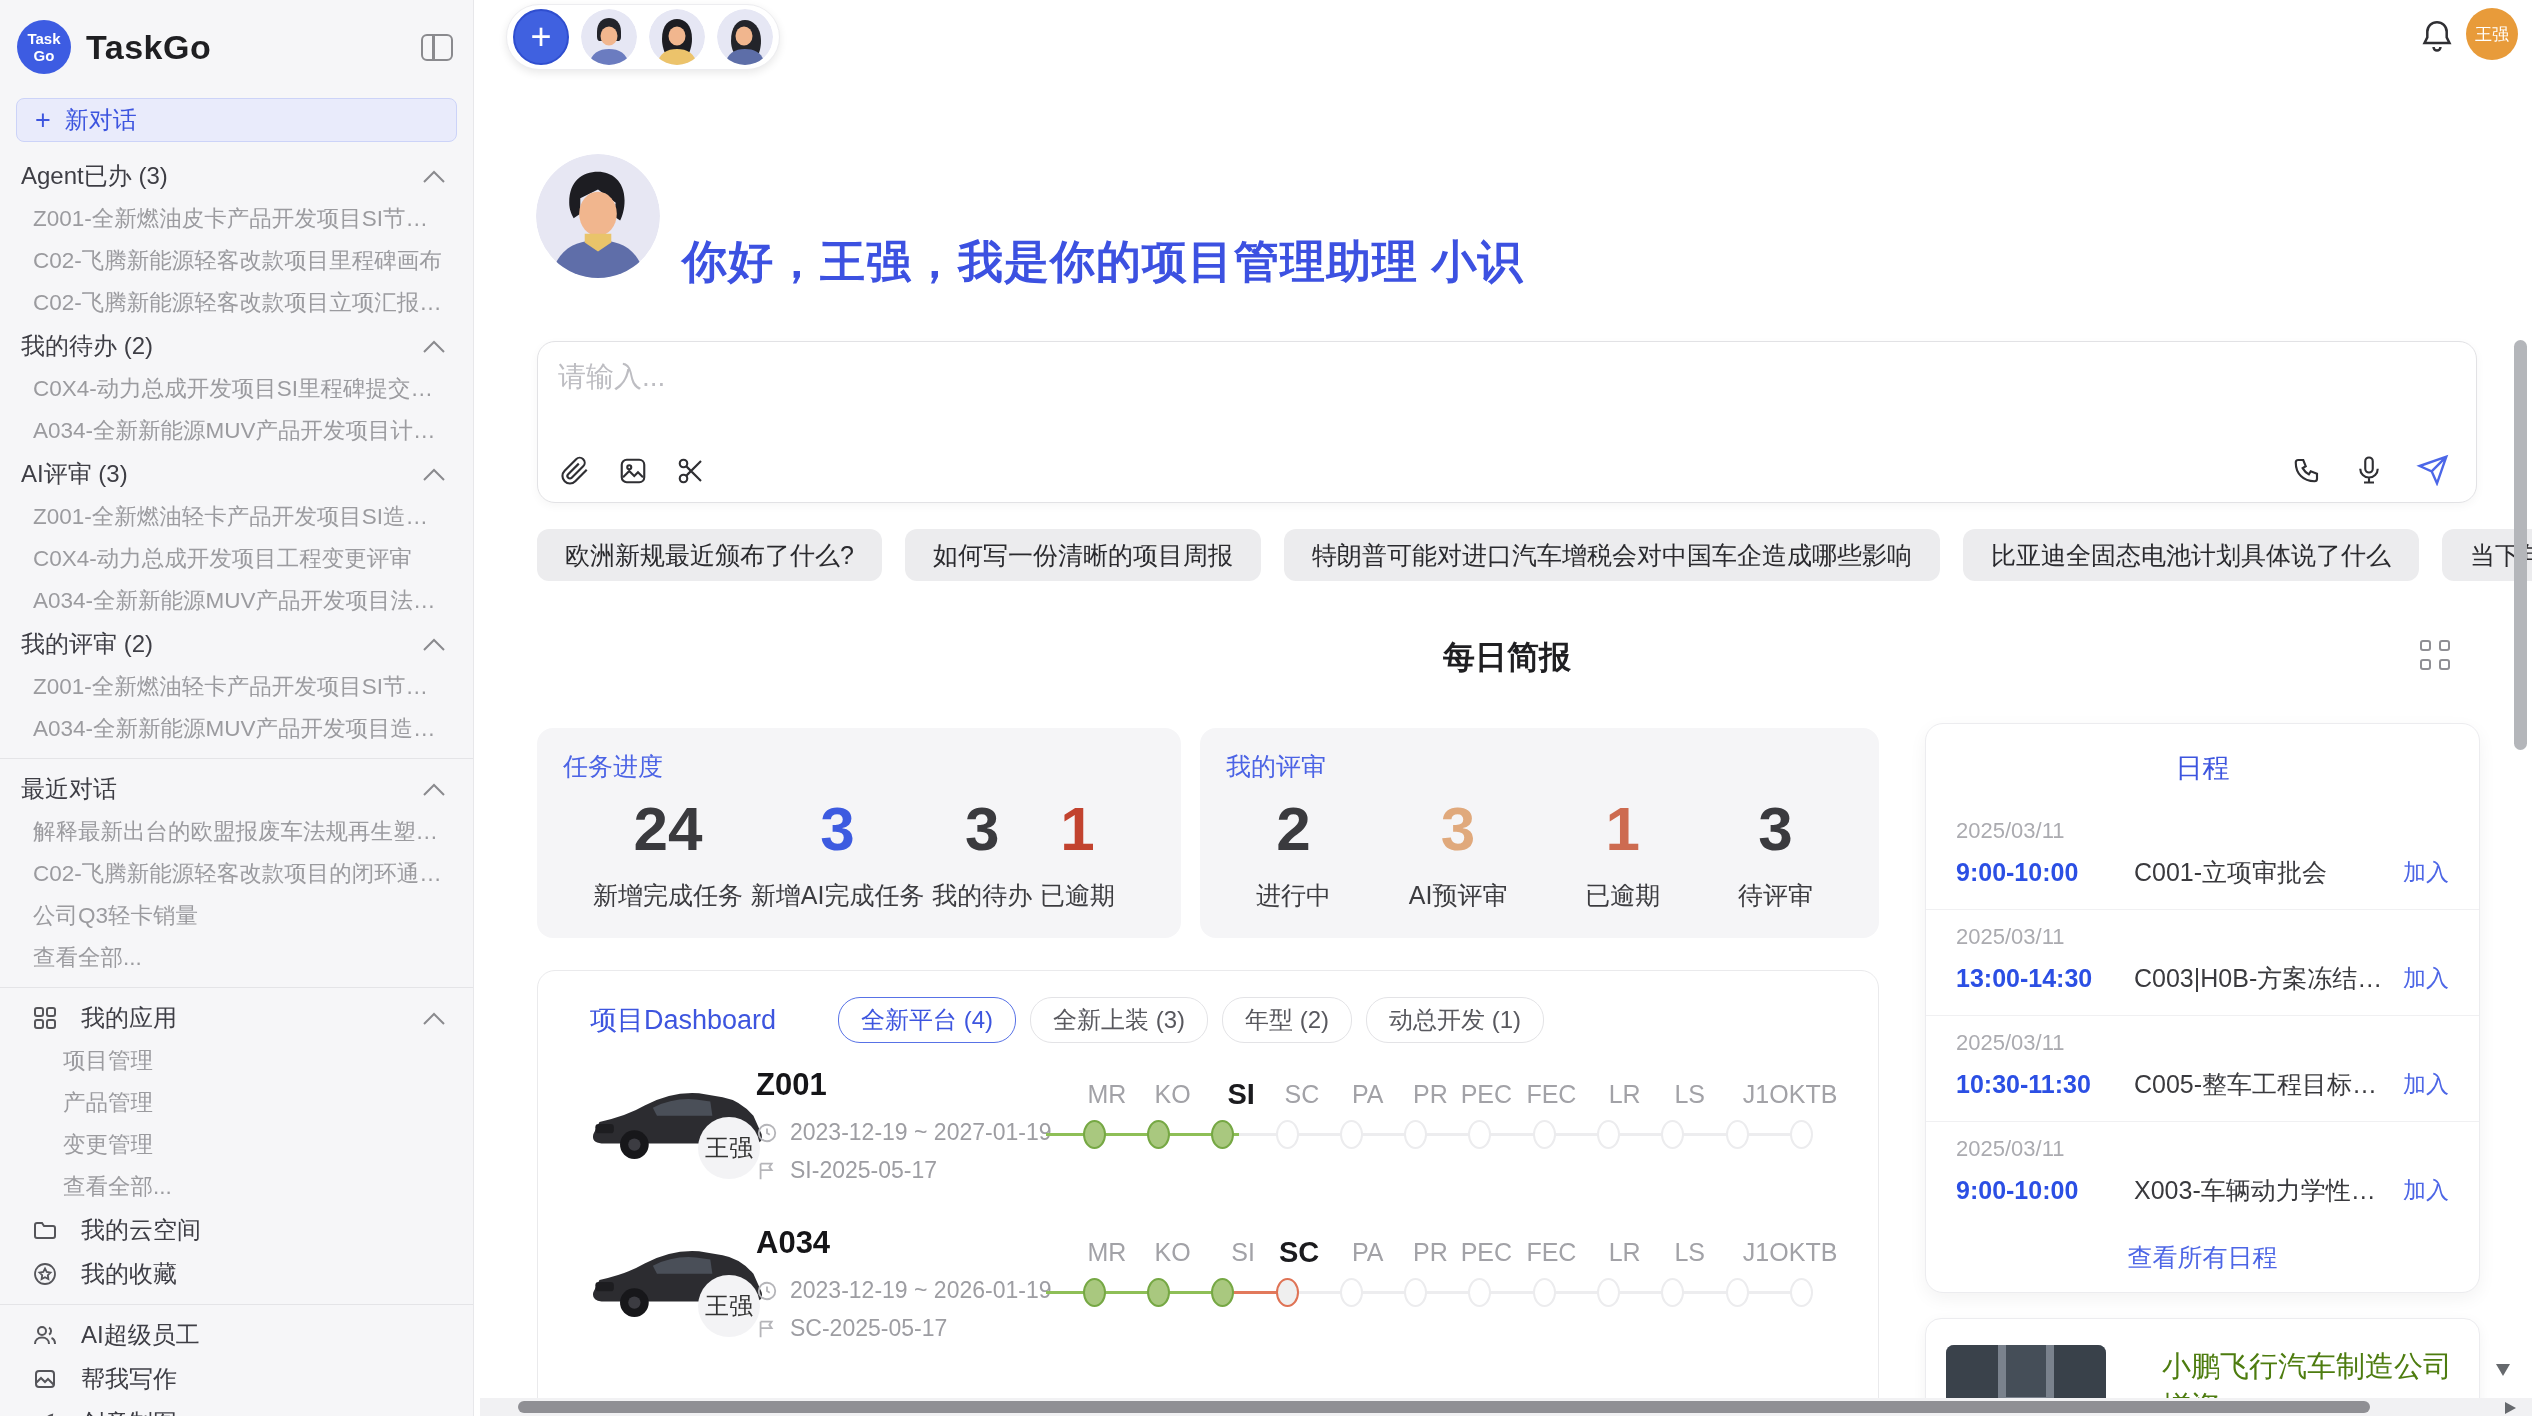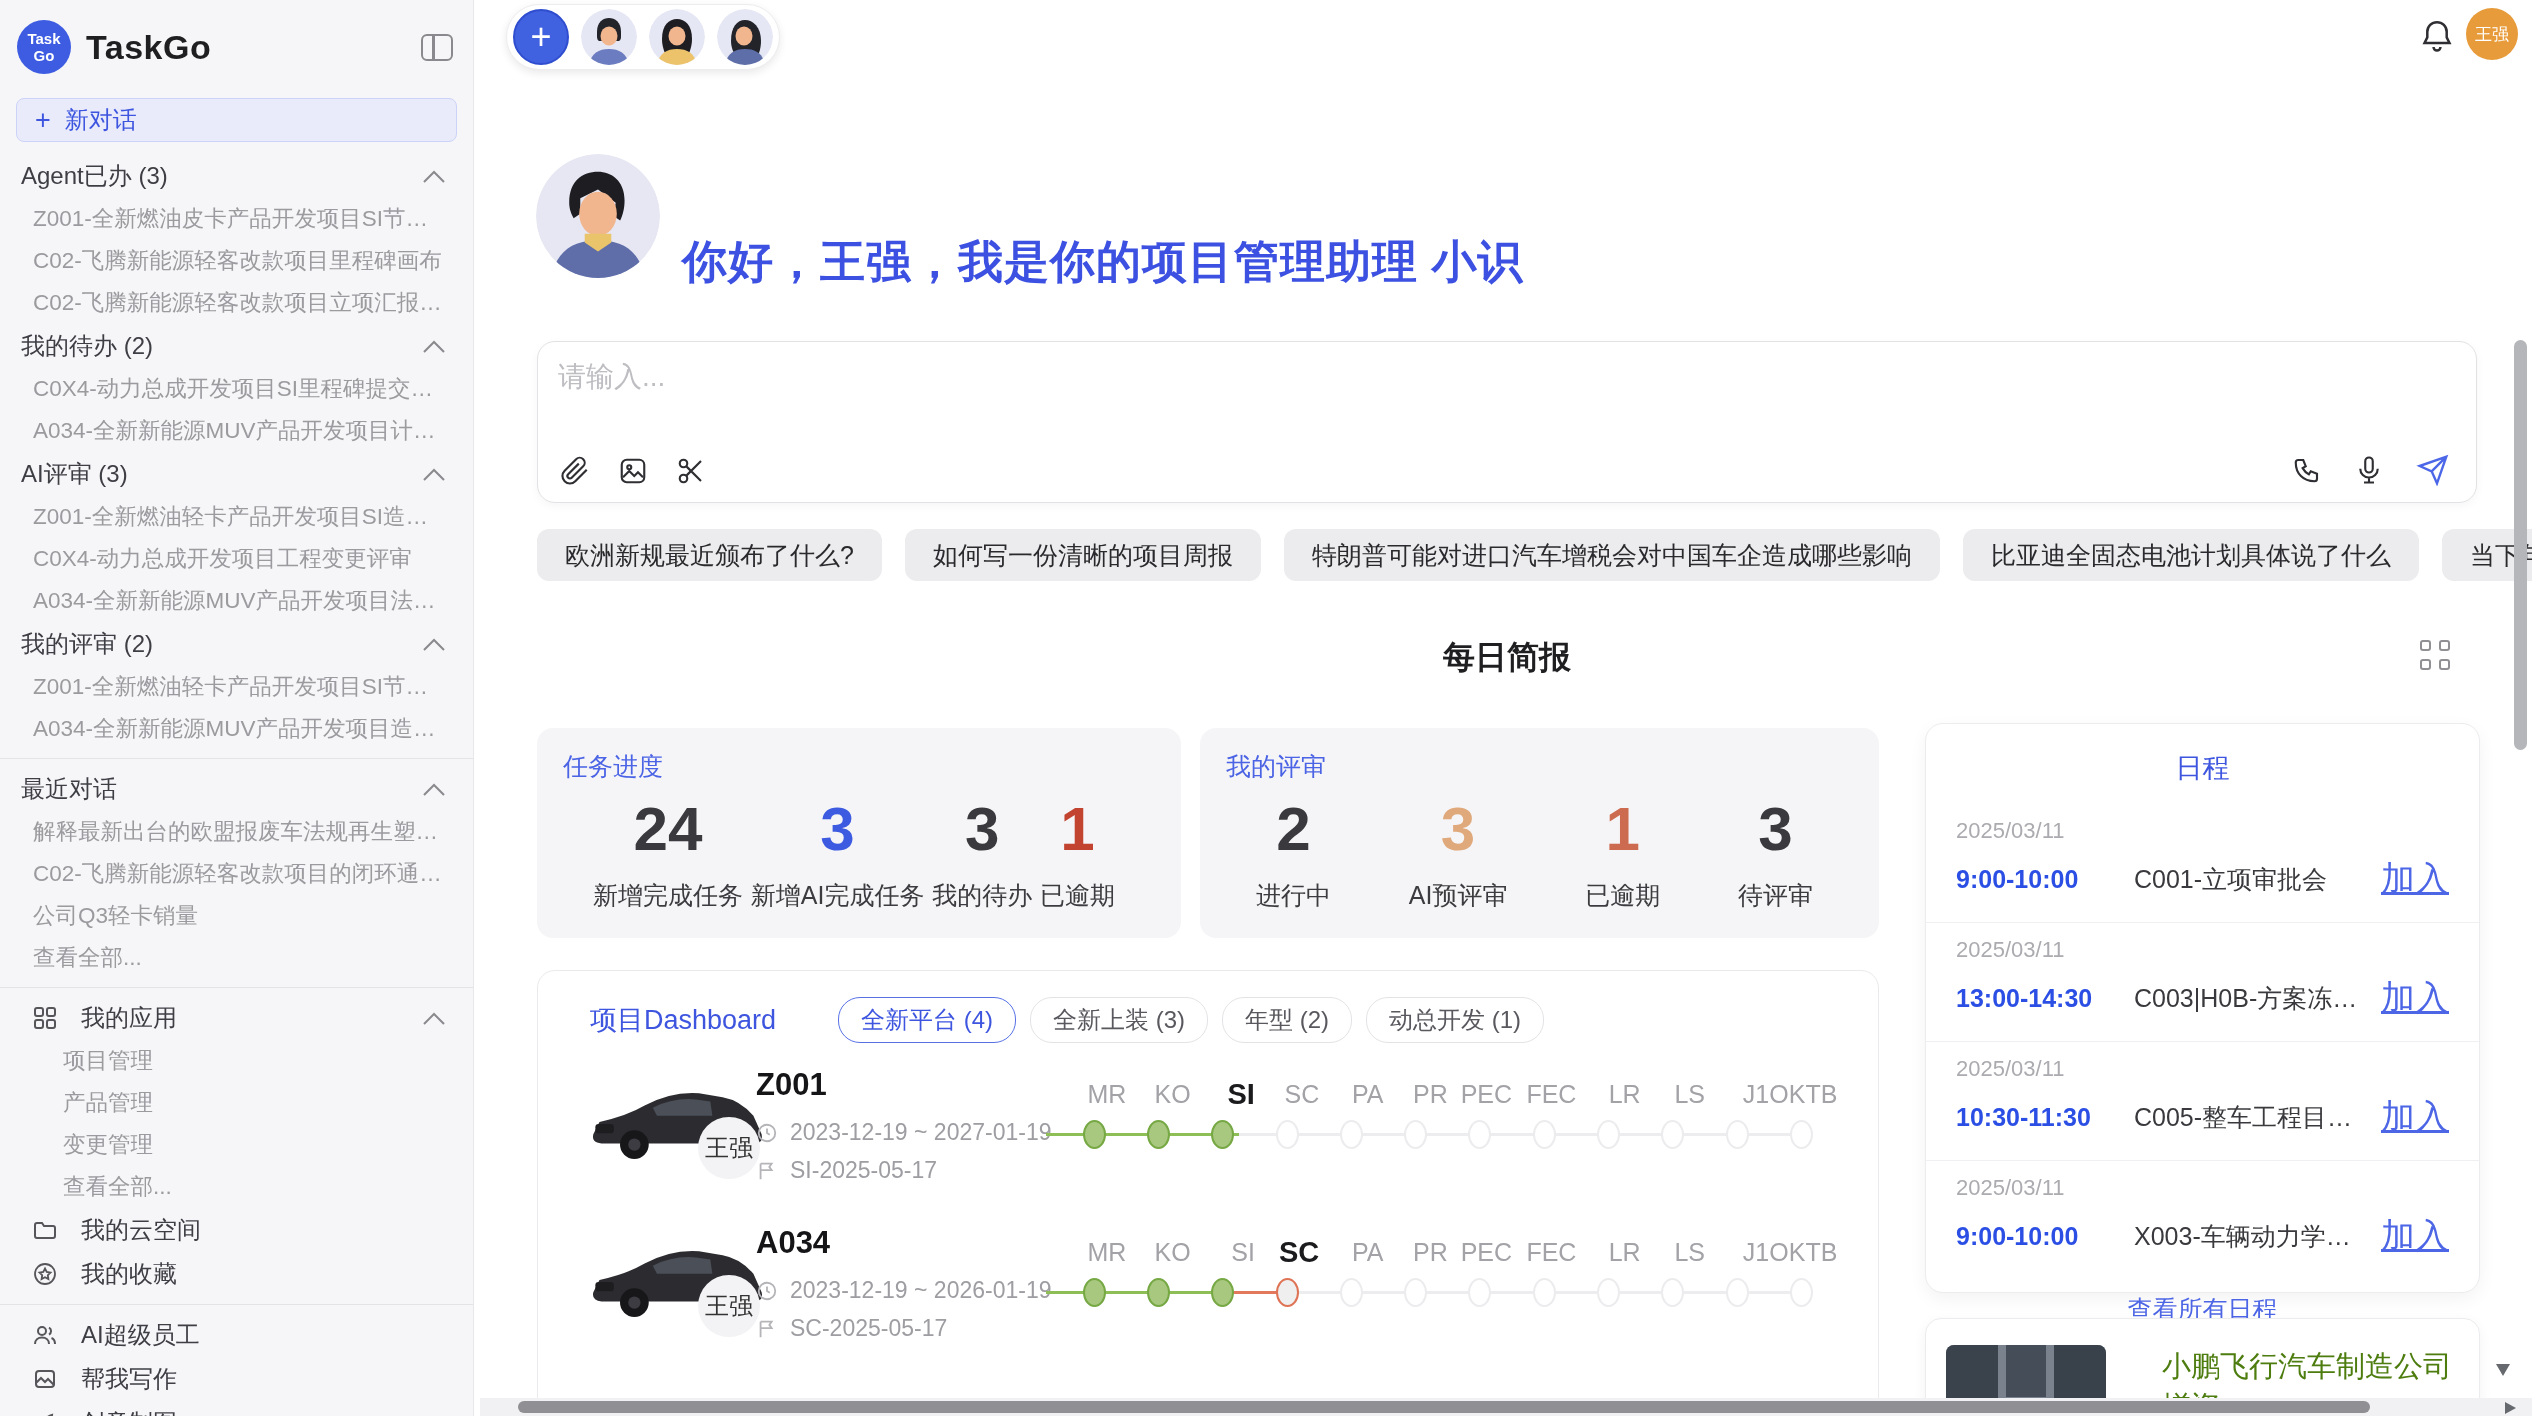--- a/index.html
+++ b/index.html
@@ -109,21 +109,21 @@
   .sched{position:absolute;left:1925px;top:723px;width:555px;height:570px;border:1.5px solid #ececef;border-radius:18px;
          background:#fff;box-sizing:border-box;box-shadow:0 6px 18px rgba(0,0,0,.05);}
   .sched-title{text-align:center;margin-top:26px;font-size:27px;color:#3d55df;}
   .sched-list{margin-top:18px;}
   .sched-item{padding:14px 30px 20px;}
   .sched-item + .sched-item{border-top:1px solid #f0f0f2;}
   .s-date{font-size:22px;color:#ababb0;}
   .s-main{display:flex;align-items:center;margin-top:12px;}
   .s-time{width:178px;font-size:25px;font-weight:700;color:#2b4fe4;flex:0 0 auto;}
   .s-name{flex:1;font-size:25px;color:#3a3a3e;white-space:nowrap;overflow:hidden;text-overflow:ellipsis;}
-  .s-join{font-size:34px;color:#4d66e6;margin-left:10px;cursor:pointer;flex:0 0 auto;text-decoration:underline;}
+  .s-join{font-size:23px;color:#4d66e6;margin-left:10px;cursor:pointer;flex:0 0 auto;}
   .sched-all{text-align:center;margin-top:14px;font-size:25px;color:#4d66e6;cursor:pointer;}
 
   .news{position:absolute;left:1925px;top:1318px;width:555px;height:160px;border:1.5px solid #ececef;border-radius:16px;
         background:#fff;box-sizing:border-box;box-shadow:0 4px 14px rgba(0,0,0,.05);}
   .news-img{position:absolute;left:20px;top:26px;width:160px;height:112px;border-radius:8px;overflow:hidden;}
   .news-title{position:absolute;left:204px;top:28px;font-size:29px;font-weight:400;color:#4d7c0f;margin-left:32px;}
   .news-snippet{position:absolute;left:204px;top:82px;width:330px;font-size:25px;color:#8d8d92;
                 white-space:nowrap;overflow:hidden;}
 
   

